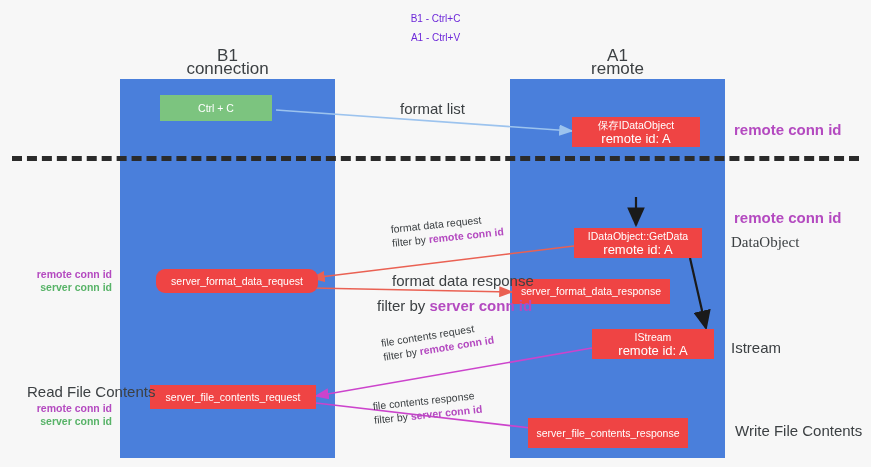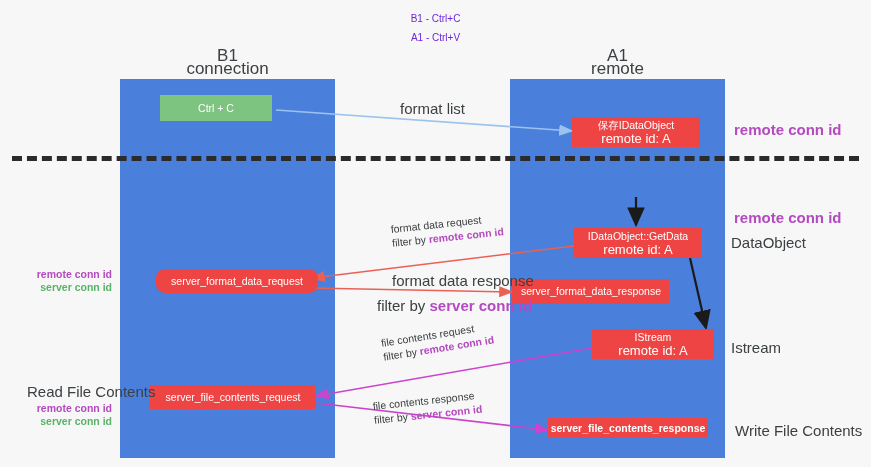--- a/index.html
+++ b/index.html
@@ -136,21 +136,21 @@
 
   <div class="box orange" style="left:592px;top:329px;width:122px;height:30px;">
     <div>IStream</div>
     <div class="l2">remote id: A</div>
   </div>
 
   <div class="box orange" style="left:150px;top:385px;width:166px;height:24px;">
     <div>server_file_contents_request</div>
   </div>
 
-  <div class="box orange" style="left:548px;top:418px;width:160px;height:20px;font-weight:bold;">
+  <div class="box orange" style="left:528px;top:418px;width:160px;height:30px;">
     <div>server_file_contents_response</div>
   </div>
 
   <div class="txt" style="left:400px;top:102px;">format list</div>
 
   <div class="rot" style="left:390px;top:222px;transform:rotate(-6deg);">
     <div>format data request</div>
     <div><span>filter by </span><span class="purple">remote conn id</span></div>
   </div>
 
@@ -162,21 +162,21 @@
     <div><span>filter by </span><span class="purple">remote conn id</span></div>
   </div>
 
   <div class="rot" style="left:372px;top:399px;transform:rotate(-6deg);">
     <div>file contents response</div>
     <div><span>filter by </span><span class="purple">server conn id</span></div>
   </div>
 
   <div class="txt purple" style="left:734px;top:123px;">remote conn id</div>
   <div class="txt purple" style="left:734px;top:211px;">remote conn id</div>
-  <div class="txt" style="left:731px;top:236px;">DataObject</div>
+  <div class="txt" style="left:731px;top:236px;font-family:Liberation Serif, serif;">DataObject</div>
   <div class="txt" style="left:731px;top:341px;">Istream</div>
   <div class="txt" style="left:735px;top:424px;">Write File Contents</div>
 
   <div class="stack left" style="left:0px;top:268px;width:112px;">
     <div class="purple">remote conn id</div>
     <div class="green-t">server conn id</div>
   </div>
 
   <div class="txt" style="left:27px;top:385px;">Read File Contents</div>
 

